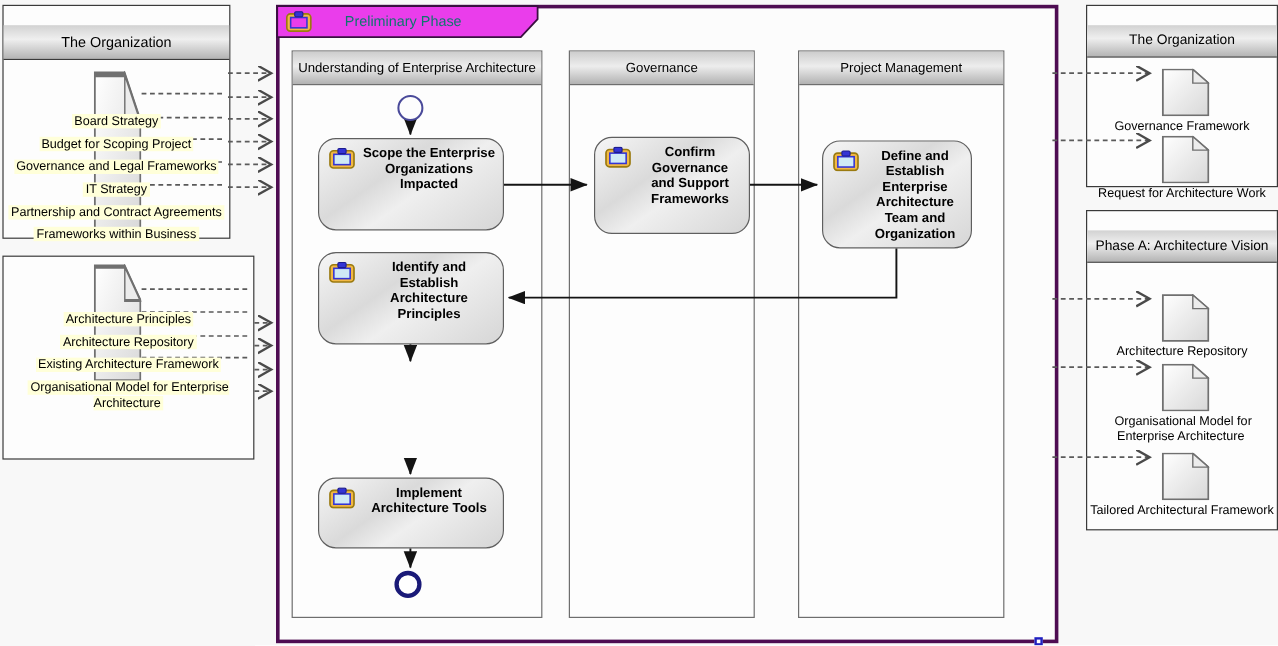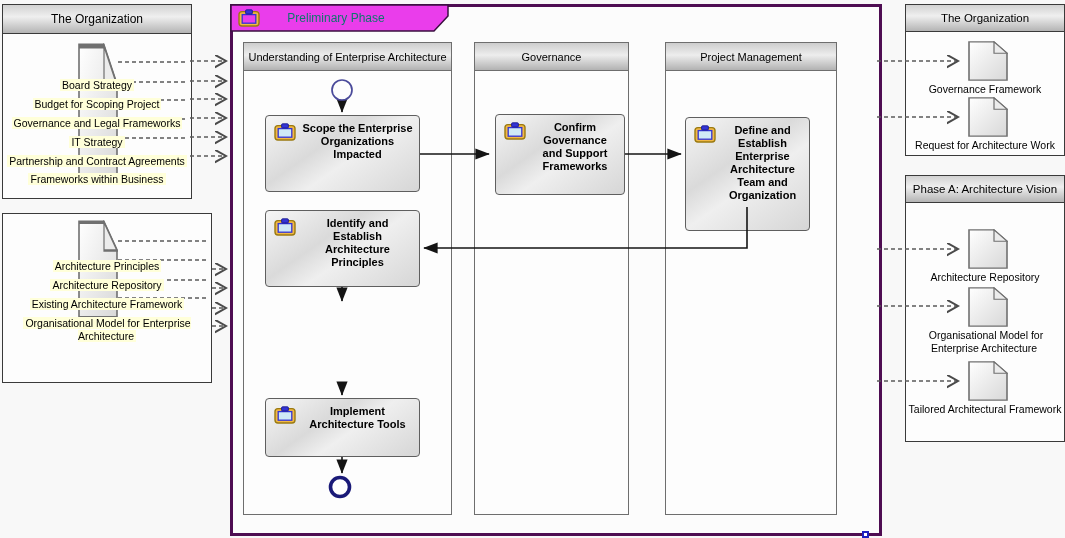--- a/index.html
+++ b/index.html
@@ -8,21 +8,21 @@
     background:#f8f8f8;color:#000;
     font-family:"Liberation Sans",sans-serif;font-size:11px;
   }
   svg{display:block;}
   
   .io-box{position:absolute;background:#fdfdfd;border:1px solid #3a3a3a;}
   .io-box > header{
     height:28px;border-bottom:1px solid #3a3a3a;
     background:linear-gradient(180deg,#d2d2d2 0%,#efefef 42%,#b4b4b4 100%);
     display:flex;align-items:center;justify-content:center;
-    font-size:12px;white-space:nowrap;
+    font-size:12px;white-space:nowrap;margin-top:16px;
   }
   .io-box.small-head > header{height:26px;font-size:11.5px;}
   .io-body{position:relative;height:calc(100% - 29px);overflow:hidden;}
   .io-box.small-head .io-body{height:calc(100% - 27px);}
   .talldoc,.inbox-lines{position:absolute;z-index:0;}
   .inbox-lines{left:0;top:0;}
   .inbox-lines line{stroke:#5a5a5a;stroke-width:1.4;stroke-dasharray:4 3;}
   .io-label{
     position:absolute;left:0;right:0;text-align:center;z-index:1;
     font-size:10.5px;line-height:13px;white-space:nowrap;
@@ -46,21 +46,21 @@
   .tab-ico{position:absolute;left:8px;top:5px;--clip-inner:var(--tab-fill,#ea3deb);}
   .lane{position:absolute;border:1px solid #6e6e6e;background:#fdfdfd;}
   .lane > header{
     height:27px;border-bottom:1px solid #6e6e6e;
     background:linear-gradient(180deg,#cdcdcd 0%,#ededed 45%,#b2b2b2 100%);
     display:flex;align-items:center;justify-content:center;
     font-size:11px;white-space:nowrap;padding:0 2px;overflow:hidden;
   }
   .activity{
     position:absolute;z-index:2;box-sizing:border-box;
-    border:1.5px solid var(--activity-border,#5f5f5f);border-radius:4px;
+    border:1.5px solid var(--activity-border,#5f5f5f);border-radius:15px;
     background:linear-gradient(145deg,#f6f6f6 0%,#dadada 38%,#efefef 56%,#d6d6d6 100%);
   }
   .act-icon{position:absolute;left:8px;top:7px;}
   .act-text{
     padding:6px 6px 2px 36px;text-align:center;
     font-weight:bold;font-size:11px;line-height:13px;
   }
   
   .overlay{position:absolute;left:0;top:0;z-index:10;pointer-events:none;}
   .flow{stroke:var(--flow-color,#141414);stroke-width:1.6;fill:none;}
@@ -172,21 +172,21 @@
           <use href="#sym-clipboard"></use>
         </svg>
       <div class="act-text">Implement Architecture Tools</div>
     </div>
     <div class="activity" style="left:262px;top:107px;width:130px;height:81px">
       <svg class="act-icon" width="22" height="18">
           <use href="#sym-clipboard"></use>
         </svg>
       <div class="act-text">Confirm Governance and Support Frameworks</div>
     </div>
-    <div class="activity" style="left:452px;top:110px;width:125px;height:114px">
+    <div class="activity" style="left:452px;top:110px;width:125px;height:90px">
       <svg class="act-icon" width="22" height="18">
           <use href="#sym-clipboard"></use>
         </svg>
       <div class="act-text">Define and Establish Enterprise Architecture Team and Organization</div>
     </div>
   </section>
 
   <section class="io-box small-head" style="left:905px;top:4px;width:158px;height:150px">
     <header>The Organization</header>
     <div class="io-body">

